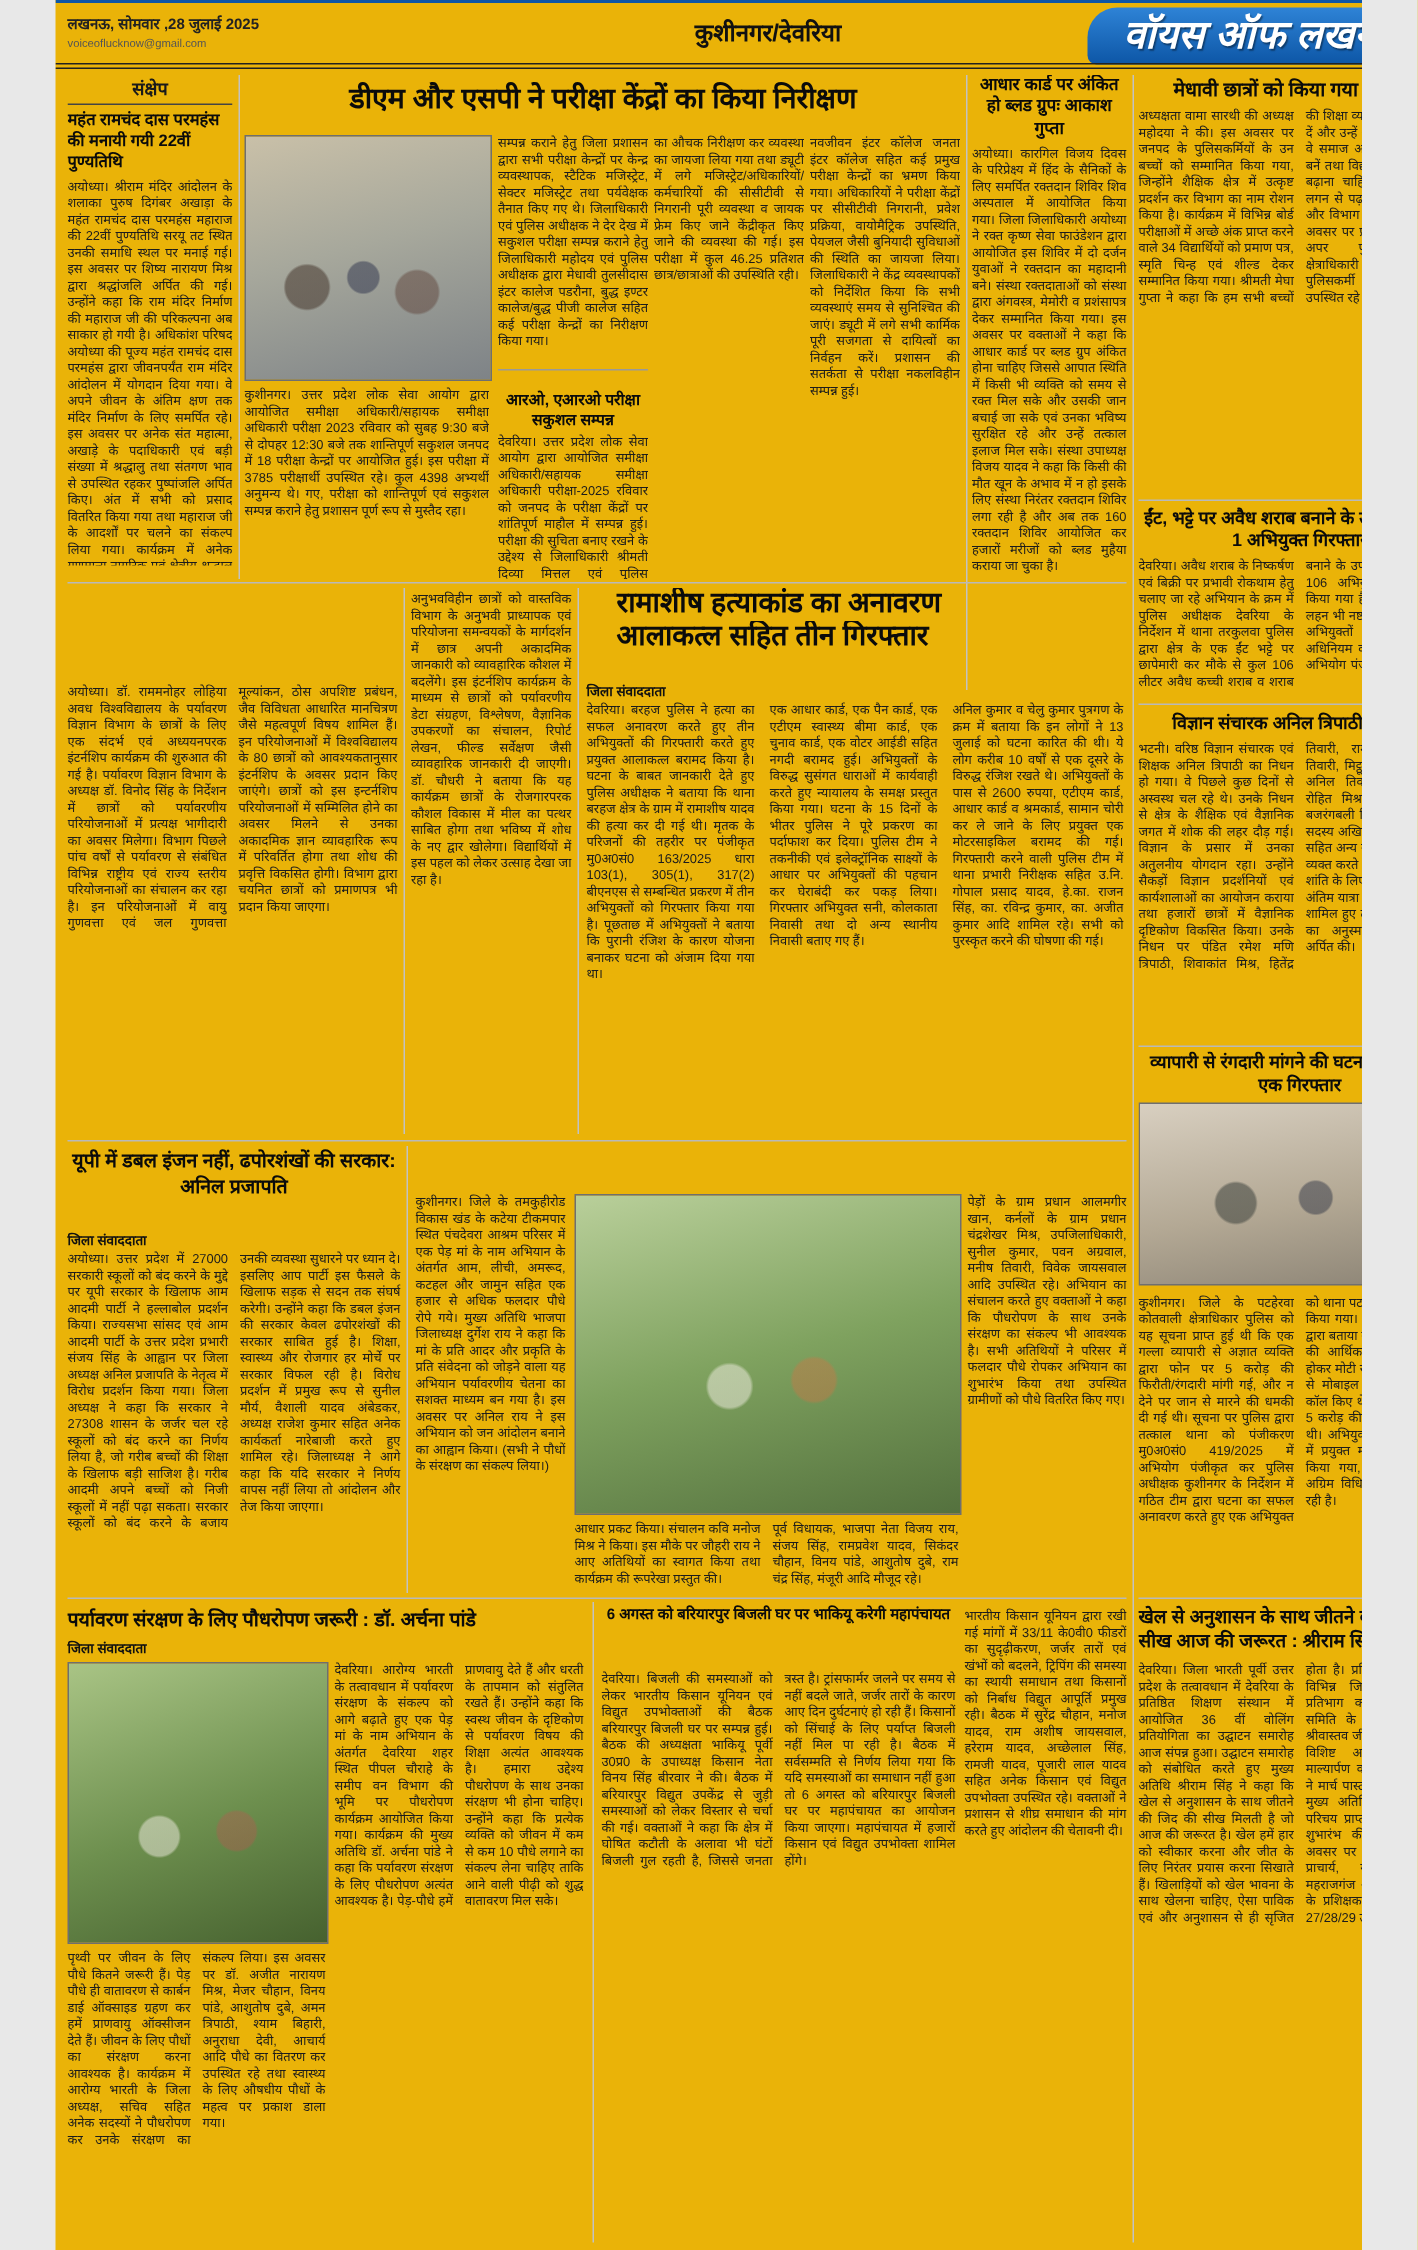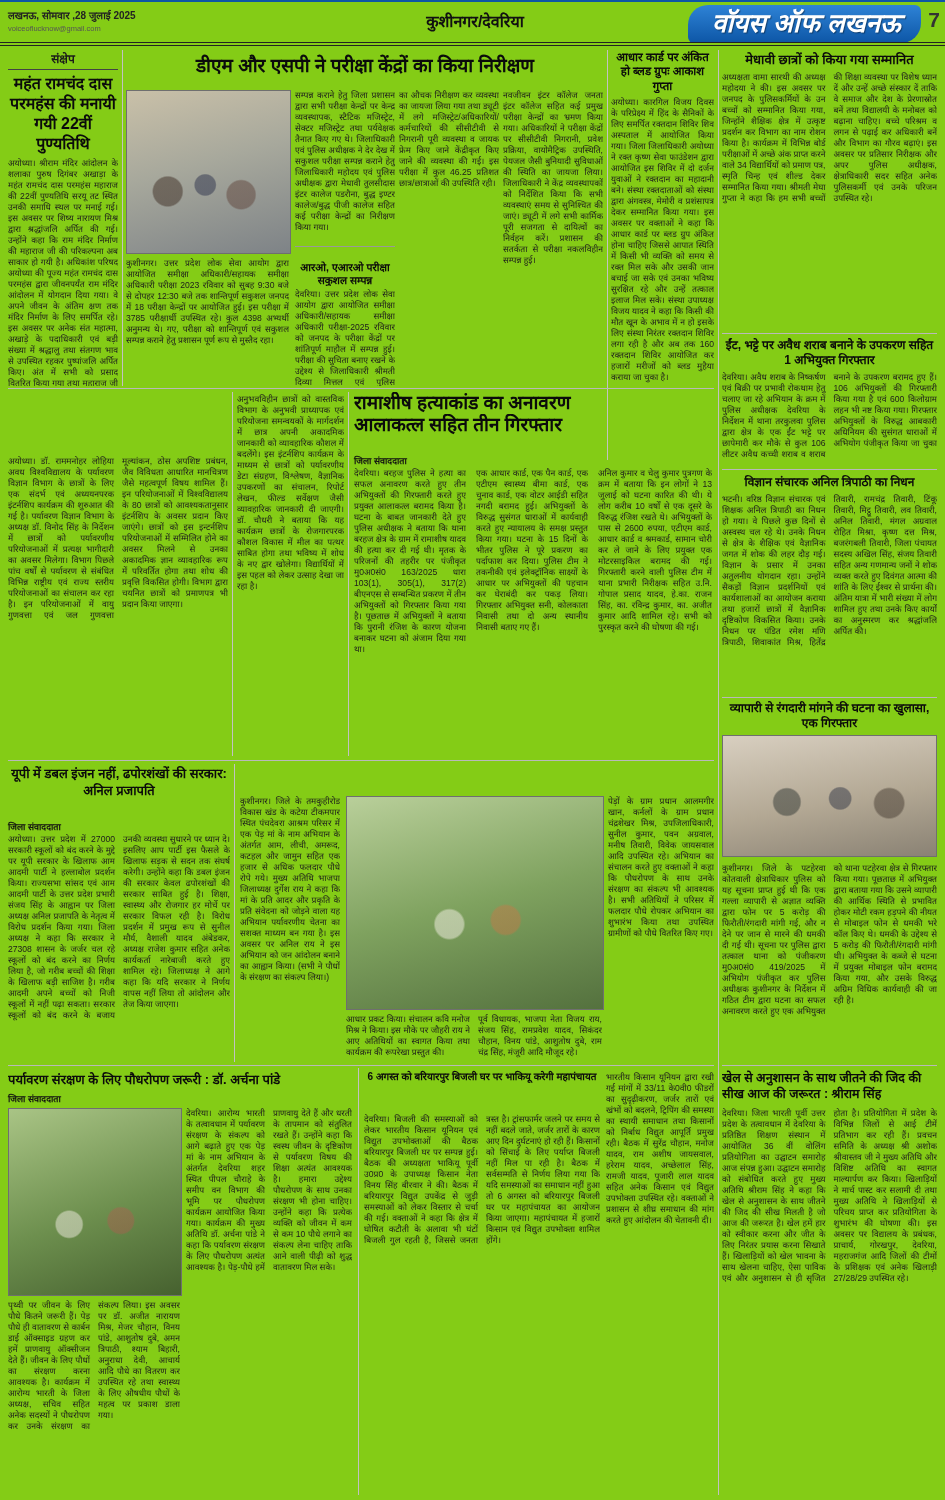--- a/index.html
+++ b/index.html
@@ -1,17 +1,17 @@
 <!DOCTYPE html>
 <html><head>
 <meta charset="utf-8">
 <style>
   html,body{margin:0;padding:0;background:#e8e8e8;}
   .page{
-    position:relative;width:945px;height:1500px;background:#84cc16;
+    position:relative;width:871px;height:1500px;background:#eab308;
     font-family:"Liberation Sans","DejaVu Sans",sans-serif;
     overflow:hidden;margin:0 auto;color:#1a1a1a;
   }
   .abs{position:absolute;}
   .body-text{font-size:8.6px;line-height:1.28;text-align:justify;color:#1c1c1c;overflow:hidden;}
   .cols2{column-count:2;column-gap:8px;}
   .headline{font-weight:bold;color:#0b0b0b;overflow:hidden;}
   .byline{font-size:9px;font-weight:bold;color:#111;}
   .h-rule{position:absolute;border-top:1px solid #b9b9b9;height:0;}
   .v-rule{position:absolute;border-left:1px solid #c2c2c2;width:0;}
@@ -81,21 +81,21 @@
   <div class="h-rule" style="left:8px;top:388px;width:706px;"></div>
   <div class="h-rule" style="left:8px;top:760px;width:706px;"></div>
   <div class="h-rule" style="left:8px;top:1065px;width:706px;"></div>
   <div class="h-rule" style="left:722px;top:333px;width:215px;"></div>
   <div class="h-rule" style="left:722px;top:469px;width:215px;"></div>
   <div class="h-rule" style="left:722px;top:697px;width:215px;"></div>
   <div class="h-rule" style="left:722px;top:1065px;width:215px;"></div>
 
   <div class="abs" style="left:8px;top:50px;width:110px;height:336px;overflow:hidden;">
     <div style="font-size:12px;font-weight:bold;text-align:center;border-bottom:1px solid #444;padding-bottom:2px;">संक्षेप</div>
-    <div class="headline" style="font-size:16px;line-height:1.25;margin-top:4px;text-align:center;">महंत रामचंद दास परमहंस की मनायी गयी 22वीं पुण्यतिथि</div>
+    <div class="headline" style="font-size:11px;line-height:1.25;margin-top:4px;">महंत रामचंद दास परमहंस की मनायी गयी 22वीं पुण्यतिथि</div>
     <div class="body-text" style="margin-top:4px;height:258px;">अयोध्या। श्रीराम मंदिर आंदोलन के शलाका पुरुष दिगंबर अखाड़ा के महंत रामचंद दास परमहंस महाराज की 22वीं पुण्यतिथि सरयू तट स्थित उनकी समाधि स्थल पर मनाई गई। इस अवसर पर शिष्य नारायण मिश्र द्वारा श्रद्धांजलि अर्पित की गई। उन्होंने कहा कि राम मंदिर निर्माण की महाराज जी की परिकल्पना अब साकार हो गयी है। अधिकांश परिषद अयोध्या की पूज्य महंत रामचंद दास परमहंस द्वारा जीवनपर्यंत राम मंदिर आंदोलन में योगदान दिया गया। वे अपने जीवन के अंतिम क्षण तक मंदिर निर्माण के लिए समर्पित रहे। इस अवसर पर अनेक संत महात्मा, अखाड़े के पदाधिकारी एवं बड़ी संख्या में श्रद्धालु तथा संतगण भाव से उपस्थित रहकर पुष्पांजलि अर्पित किए। अंत में सभी को प्रसाद वितरित किया गया तथा महाराज जी के आदर्शों पर चलने का संकल्प लिया गया। कार्यक्रम में अनेक गणमान्य नागरिक एवं क्षेत्रीय श्रद्धालु भी शामिल हुए तथा अखंड रामायण पाठ का आयोजन किया गया। अधिवक्ता मनीष उपस्थित रहे।</div>
   </div>
 
   <div class="headline abs" style="left:126px;top:52px;width:478px;height:32px;font-size:19px;text-align:center;">डीएम और एसपी ने परीक्षा केंद्रों का किया निरीक्षण</div>
 
   <div class="photo photo-classroom" style="left:126px;top:90px;width:163px;height:162px;"></div>
 
   <div class="body-text abs" style="left:126px;top:258px;width:163px;height:128px;">कुशीनगर। उत्तर प्रदेश लोक सेवा आयोग द्वारा आयोजित समीक्षा अधिकारी/सहायक समीक्षा अधिकारी परीक्षा 2023 रविवार को सुबह 9:30 बजे से दोपहर 12:30 बजे तक शान्तिपूर्ण सकुशल जनपद में 18 परीक्षा केन्द्रों पर आयोजित हुई। इस परीक्षा में 3785 परीक्षार्थी उपस्थित रहे। कुल 4398 अभ्यर्थी अनुमन्य थे। गए, परीक्षा को शान्तिपूर्ण एवं सकुशल सम्पन्न कराने हेतु प्रशासन पूर्ण रूप से मुस्तैद रहा।</div>
 
   <div class="body-text abs" style="left:295px;top:90px;width:100px;height:152px;">सम्पन्न कराने हेतु जिला प्रशासन द्वारा सभी परीक्षा केन्द्रों पर केन्द्र व्यवस्थापक, स्टैटिक मजिस्ट्रेट, सेक्टर मजिस्ट्रेट तथा पर्यवेक्षक तैनात किए गए थे। जिलाधिकारी एवं पुलिस अधीक्षक ने देर देख में सकुशल परीक्षा सम्पन्न कराने हेतु जिलाधिकारी महोदय एवं पुलिस अधीक्षक द्वारा मेधावी तुलसीदास इंटर कालेज पडरौना, बुद्ध इण्टर कालेज/बुद्ध पीजी कालेज सहित कई परीक्षा केन्द्रों का निरीक्षण किया गया।</div>
@@ -130,21 +130,21 @@
 
   <div class="abs" style="left:722px;top:701px;width:215px;height:361px;overflow:hidden;">
     <div class="headline" style="font-size:12px;line-height:1.25;text-align:center;">व्यापारी से रंगदारी मांगने की घटना का खुलासा, एक गिरफ्तार</div>
     <div class="photo photo-police" style="position:relative;display:block;left:0;top:4px;width:213px;height:120px;"></div>
     <div class="body-text cols2" style="margin-top:10px;height:196px;">कुशीनगर। जिले के पटहेरवा कोतवाली क्षेत्राधिकार पुलिस को यह सूचना प्राप्त हुई थी कि एक गल्ला व्यापारी से अज्ञात व्यक्ति द्वारा फोन पर 5 करोड़ की फिरौती/रंगदारी मांगी गई, और न देने पर जान से मारने की धमकी दी गई थी। सूचना पर पुलिस द्वारा तत्काल थाना को पंजीकरण मु0अ0सं0 419/2025 में अभियोग पंजीकृत कर पुलिस अधीक्षक कुशीनगर के निर्देशन में गठित टीम द्वारा घटना का सफल अनावरण करते हुए एक अभियुक्त को थाना पटहेरवा क्षेत्र से गिरफ्तार किया गया। पूछताछ में अभियुक्त द्वारा बताया गया कि उसने व्यापारी की आर्थिक स्थिति से प्रभावित होकर मोटी रकम हड़पने की नीयत से मोबाइल फोन से धमकी भरे कॉल किए थे। धमकी के उद्देश्य से 5 करोड़ की फिरौती/रंगदारी मांगी थी। अभियुक्त के कब्जे से घटना में प्रयुक्त मोबाइल फोन बरामद किया गया, और उसके विरुद्ध अग्रिम विधिक कार्यवाही की जा रही है।</div>
   </div>
 
   <div class="body-text cols2 abs" style="left:8px;top:456px;width:220px;height:300px;">अयोध्या। डॉ. राममनोहर लोहिया अवध विश्वविद्यालय के पर्यावरण विज्ञान विभाग के छात्रों के लिए एक संदर्भ एवं अध्ययनपरक इंटर्नशिप कार्यक्रम की शुरुआत की गई है। पर्यावरण विज्ञान विभाग के अध्यक्ष डॉ. विनोद सिंह के निर्देशन में छात्रों को पर्यावरणीय परियोजनाओं में प्रत्यक्ष भागीदारी का अवसर मिलेगा। विभाग पिछले पांच वर्षों से पर्यावरण से संबंधित विभिन्न राष्ट्रीय एवं राज्य स्तरीय परियोजनाओं का संचालन कर रहा है। इन परियोजनाओं में वायु गुणवत्ता एवं जल गुणवत्ता मूल्यांकन, ठोस अपशिष्ट प्रबंधन, जैव विविधता आधारित मानचित्रण जैसे महत्वपूर्ण विषय शामिल हैं। इन परियोजनाओं में विश्वविद्यालय के 80 छात्रों को आवश्यकतानुसार इंटर्नशिप के अवसर प्रदान किए जाएंगे। छात्रों को इस इन्टर्नशिप परियोजनाओं में सम्मिलित होने का अवसर मिलने से उनका अकादमिक ज्ञान व्यावहारिक रूप में परिवर्तित होगा तथा शोध की प्रवृत्ति विकसित होगी। विभाग द्वारा चयनित छात्रों को प्रमाणपत्र भी प्रदान किया जाएगा।</div>
   <div class="body-text abs" style="left:237px;top:394px;width:107px;height:362px;">अनुभवविहीन छात्रों को वास्तविक विभाग के अनुभवी प्राध्यापक एवं परियोजना समन्वयकों के मार्गदर्शन में छात्र अपनी अकादमिक जानकारी को व्यावहारिक कौशल में बदलेंगे। इस इंटर्नशिप कार्यक्रम के माध्यम से छात्रों को पर्यावरणीय डेटा संग्रहण, विश्लेषण, वैज्ञानिक उपकरणों का संचालन, रिपोर्ट लेखन, फील्ड सर्वेक्षण जैसी व्यावहारिक जानकारी दी जाएगी। डॉ. चौधरी ने बताया कि यह कार्यक्रम छात्रों के रोजगारपरक कौशल विकास में मील का पत्थर साबित होगा तथा भविष्य में शोध के नए द्वार खोलेगा। विद्यार्थियों में इस पहल को लेकर उत्साह देखा जा रहा है।</div>
 
-  <div class="abs" style="left:354px;top:392px;width:252px;height:60px;overflow:hidden;">
+  <div class="abs" style="left:374px;top:392px;width:252px;height:60px;overflow:hidden;">
     <div class="headline" style="font-size:19px;line-height:1.15;">रामाशीष हत्याकांड का अनावरण</div>
     <div class="headline" style="font-size:19px;line-height:1.15;">आलाकत्ल सहित तीन गिरफ्तार</div>
   </div>
   <div class="byline abs" style="left:354px;top:454px;width:120px;">जिला संवाददाता</div>
   <div class="body-text abs" style="left:354px;top:468px;width:112px;height:288px;">देवरिया। बरहज पुलिस ने हत्या का सफल अनावरण करते हुए तीन अभियुक्तों की गिरफ्तारी करते हुए प्रयुक्त आलाकत्ल बरामद किया है। घटना के बाबत जानकारी देते हुए पुलिस अधीक्षक ने बताया कि थाना बरहज क्षेत्र के ग्राम में रामाशीष यादव की हत्या कर दी गई थी। मृतक के परिजनों की तहरीर पर पंजीकृत मु0अ0सं0 163/2025 धारा 103(1), 305(1), 317(2) बीएनएस से सम्बन्धित प्रकरण में तीन अभियुक्तों को गिरफ्तार किया गया है। पूछताछ में अभियुक्तों ने बताया कि पुरानी रंजिश के कारण योजना बनाकर घटना को अंजाम दिया गया था।</div>
   <div class="body-text abs" style="left:476px;top:468px;width:112px;height:288px;">एक आधार कार्ड, एक पैन कार्ड, एक एटीएम स्वास्थ्य बीमा कार्ड, एक चुनाव कार्ड, एक वोटर आईडी सहित नगदी बरामद हुई। अभियुक्तों के विरुद्ध सुसंगत धाराओं में कार्यवाही करते हुए न्यायालय के समक्ष प्रस्तुत किया गया। घटना के 15 दिनों के भीतर पुलिस ने पूरे प्रकरण का पर्दाफाश कर दिया। पुलिस टीम ने तकनीकी एवं इलेक्ट्रॉनिक साक्ष्यों के आधार पर अभियुक्तों की पहचान कर घेराबंदी कर पकड़ लिया। गिरफ्तार अभियुक्त सनी, कोलकाता निवासी तथा दो अन्य स्थानीय निवासी बताए गए हैं।</div>
   <div class="body-text abs" style="left:598px;top:468px;width:114px;height:288px;">अनिल कुमार व चेलु कुमार पुत्रगण के क्रम में बताया कि इन लोगों ने 13 जुलाई को घटना कारित की थी। ये लोग करीब 10 वर्षों से एक दूसरे के विरुद्ध रंजिश रखते थे। अभियुक्तों के पास से 2600 रुपया, एटीएम कार्ड, आधार कार्ड व श्रमकार्ड, सामान चोरी कर ले जाने के लिए प्रयुक्त एक मोटरसाइकिल बरामद की गई। गिरफ्तारी करने वाली पुलिस टीम में थाना प्रभारी निरीक्षक सहित उ.नि. गोपाल प्रसाद यादव, हे.का. राजन सिंह, का. रविन्द्र कुमार, का. अजीत कुमार आदि शामिल रहे। सभी को पुरस्कृत करने की घोषणा की गई।</div>
 
   <div class="headline abs" style="left:8px;top:766px;width:222px;height:50px;font-size:13px;line-height:1.3;text-align:center;">यूपी में डबल इंजन नहीं, ढपोरशंखों की सरकार: अनिल प्रजापति</div>
   <div class="byline abs" style="left:8px;top:820px;width:120px;">जिला संवाददाता</div>

